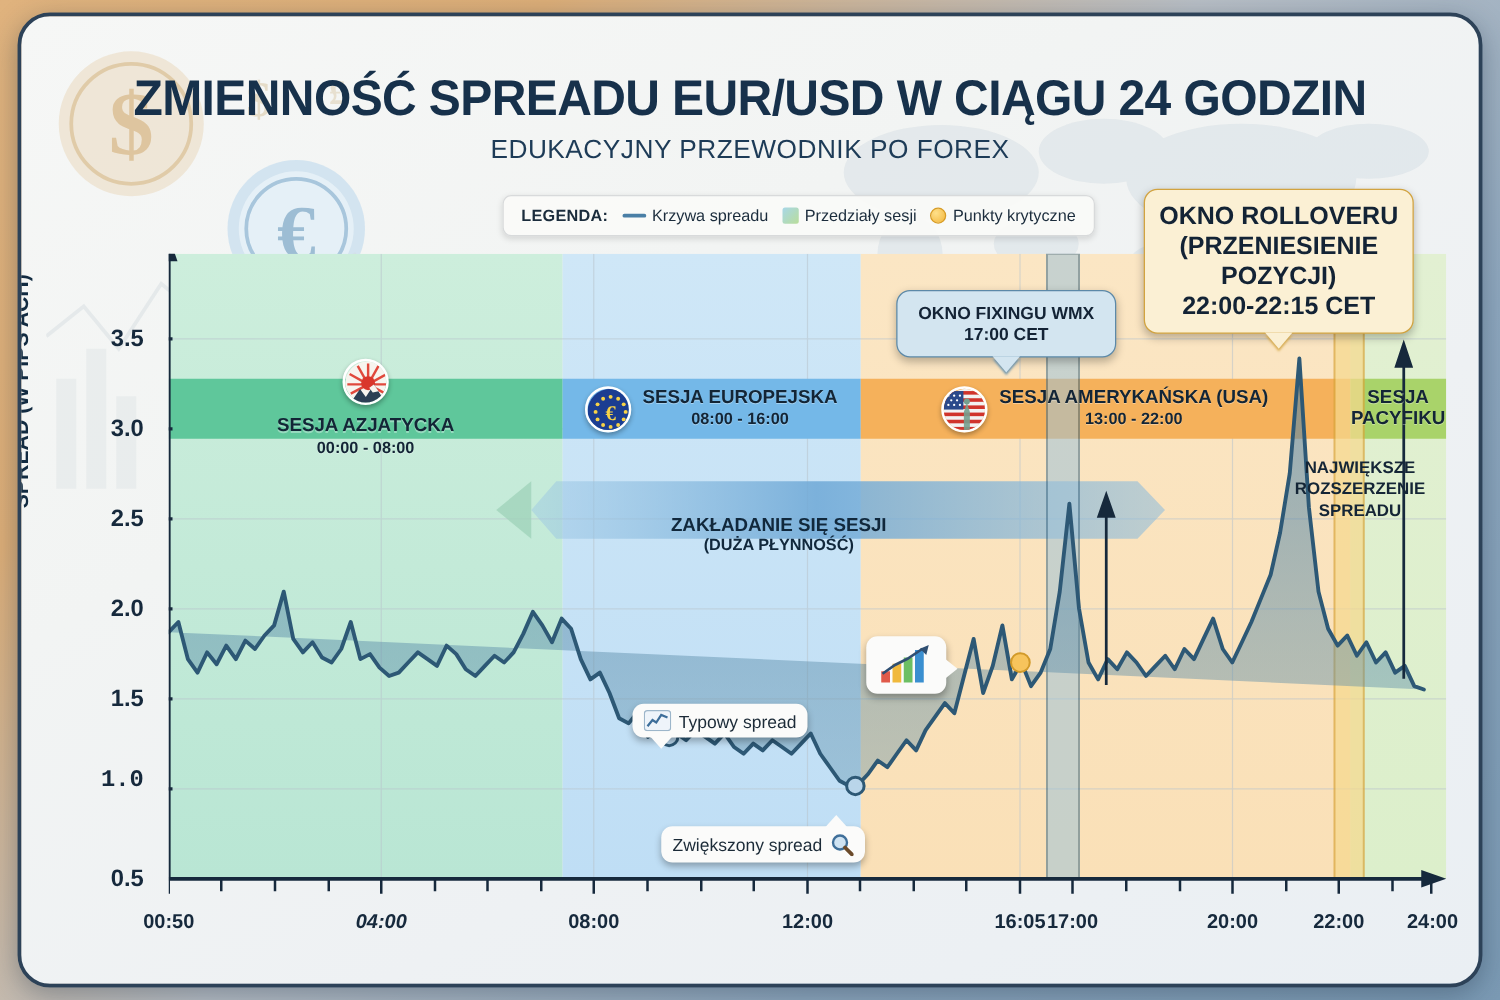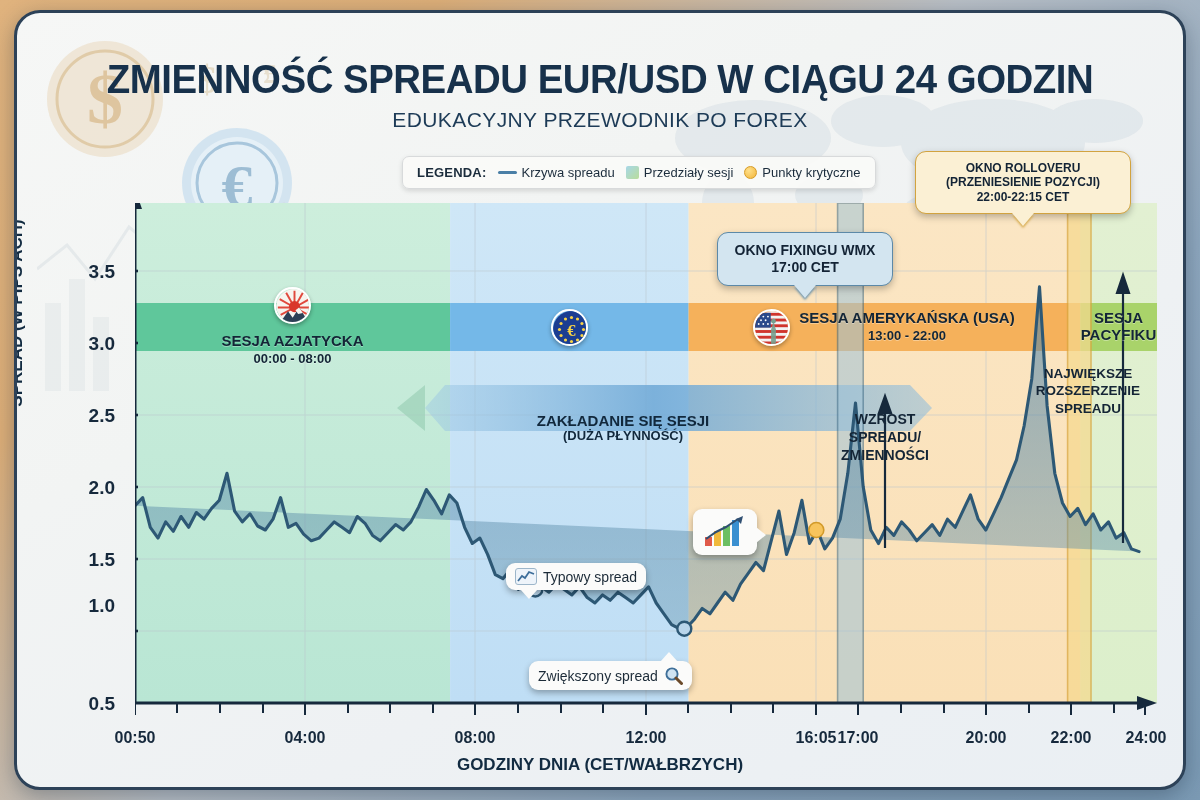--- a/index.html
+++ b/index.html
@@ -101,21 +101,21 @@
     position:absolute; z-index:12; text-align:center; font-weight:bold;
     color:#132335; line-height:1.2; border-radius:11px;
     box-shadow:0 3px 7px rgba(0,0,0,.26);
   }
   #co-wmx { left:700px; top:219px; width:176px; padding:9px 8px;
             background:#d3e5f0; border:1.6px solid #5c89a8; font-size:14px; }
   #co-wmx::after { content:""; position:absolute; left:50%; margin-left:-11px; bottom:-13px;
             border-left:11px solid transparent; border-right:11px solid transparent;
             border-top:13px solid #d3e5f0; filter:drop-shadow(0 2px 1px rgba(92,137,168,.9)); }
   #co-roll { left:898px; top:138px; width:216px; padding:9px 8px;
-            background:#fbf0d4; border:1.6px solid #d2a33f; font-size:12px; }
+            background:#fbf0d4; border:1.6px solid #d2a33f; font-size:20px; }
   #co-roll::after { content:""; position:absolute; left:50%; margin-left:-11px; bottom:-13px;
             border-left:11px solid transparent; border-right:11px solid transparent;
             border-top:13px solid #fbf0d4; filter:drop-shadow(0 2px 1px rgba(210,163,63,.9)); }
 
   .note { position:absolute; z-index:11; text-align:center; font-weight:bold;
           color:#142536; font-size:14px; line-height:1.28; }
   #note-wzrost { left:812px; top:398px; width:112px; }
   #note-najw  { left:1012px; top:352px; width:118px; font-size:13.5px; }
 
   
@@ -313,34 +313,31 @@
           <line x1="894" y1="500" x2="894" y2="510"></line>
           <line x1="936" y1="500" x2="936" y2="512"></line>
           <line x1="979" y1="500" x2="979" y2="510"></line>
           <line x1="1010" y1="500" x2="1010" y2="512"></line>
         </g>
       </g>
     </svg>
   </div>
 
   <div id="ylab">SPREAD (W PIPS'ACH)</div>
-  <div id="xlab">
-    <span>GODZINY DNIA (CET/WAŁBRZYCH)</span>
-  </div>
 
   <div class="ytick" style="left:48px;  top:248px;">3.5</div>
   <div class="ytick" style="left:48px;  top:320px;">3.0</div>
   <div class="ytick" style="left:48px;  top:392px;">2.5</div>
   <div class="ytick" style="left:48px;  top:464px;">2.0</div>
   <div class="ytick" style="left:48px;  top:536px;">1.5</div>
-  <div class="ytick" style="left:48px;  top:582px;">1.0</div>
+  <div class="ytick" style="left:48px;  top:600px;font-family:Liberation Mono, monospace;">1.0</div>
   <div class="ytick" style="left:48px;  top:680px;">0.5</div>
 
   <div class="xtick" style="left:83px;">00:50</div>
-  <div class="xtick" style="left:253px;">04:00</div>
+  <div class="xtick" style="left:253px;font-style:italic;">04:00</div>
   <div class="xtick" style="left:423px;">08:00</div>
   <div class="xtick" style="left:594px;">12:00</div>
   <div class="xtick" style="left:764px;">16:05</div>
   <div class="xtick" style="left:806px;">17:00</div>
   <div class="xtick" style="left:934px;">20:00</div>
   <div class="xtick" style="left:1019px;">22:00</div>
   <div class="xtick" style="left:1094px;">24:00</div>
 
   <div class="sess" style="left:118px; width:315px; top:290px;flex-direction:column;">
     <span class="flag">
@@ -382,20 +379,24 @@
           <circle cx="20" cy="33" r="1.7"></circle>
             <circle cx="13.5" cy="31.3" r="1.7"></circle>
           <circle cx="8.7" cy="26.5" r="1.7"></circle>
             <circle cx="7" cy="20" r="1.7"></circle>
           <circle cx="8.7" cy="13.5" r="1.7"></circle>
             <circle cx="13.5" cy="8.7" r="1.7"></circle>
         </g>
         <text x="20" y="27" font-size="18" font-weight="bold" text-anchor="middle" fill="#f7d247" font-family="Liberation Serif, serif">€</text>
       </svg>
     </span>
+    <span class="txt">
+      <span class="big">SESJA EUROPEJSKA</span><br>
+      <span class="sub">08:00 - 16:00</span>
+    </span>
   </div>
 
   <div class="sess" style="left:671px; width:392px; top:290px;">
     <span class="flag">
       <svg viewBox="0 0 40 40" width="37" height="37">
         <circle cx="20" cy="20" r="20" fill="#f2f2f2"></circle>
         <g fill="#d0342c">
           <rect x="0" y="2" width="40" height="3.1"></rect>
             <rect x="0" y="8.2" width="40" height="3.1"></rect>
           <rect x="0" y="14.4" width="40" height="3.1"></rect>
@@ -441,25 +442,20 @@
     <div>OKNO FIXINGU WMX</div>
     <div>17:00 CET</div>
   </div>
 
   <div class="callout" id="co-roll">
     <div>OKNO ROLLOVERU</div>
     <div>(PRZENIESIENIE POZYCJI)</div>
     <div>22:00-22:15 CET</div>
   </div>
 
-  <div class="note" id="note-wzrost">
-    <div>WZROST</div>
-    <div>SPREADU/</div>
-    <div>ZMIENNOŚCI</div>
-  </div>
   <div class="note" id="note-najw">
     <div>NAJWIĘKSZE</div>
     <div>ROZSZERZENIE</div>
     <div>SPREADU</div>
   </div>
 
   <div class="tip" id="tip-typowy">
     <svg width="22" height="17" viewBox="0 0 22 17">
       <rect x="0.5" y="0.5" width="21" height="16" rx="2.5" fill="#eef4fa" stroke="#9db6ca"></rect>
       <polyline points="3,13 7,8 10,10 14,4 19,6" fill="none" stroke="#3d6e9a" stroke-width="1.8"></polyline>

